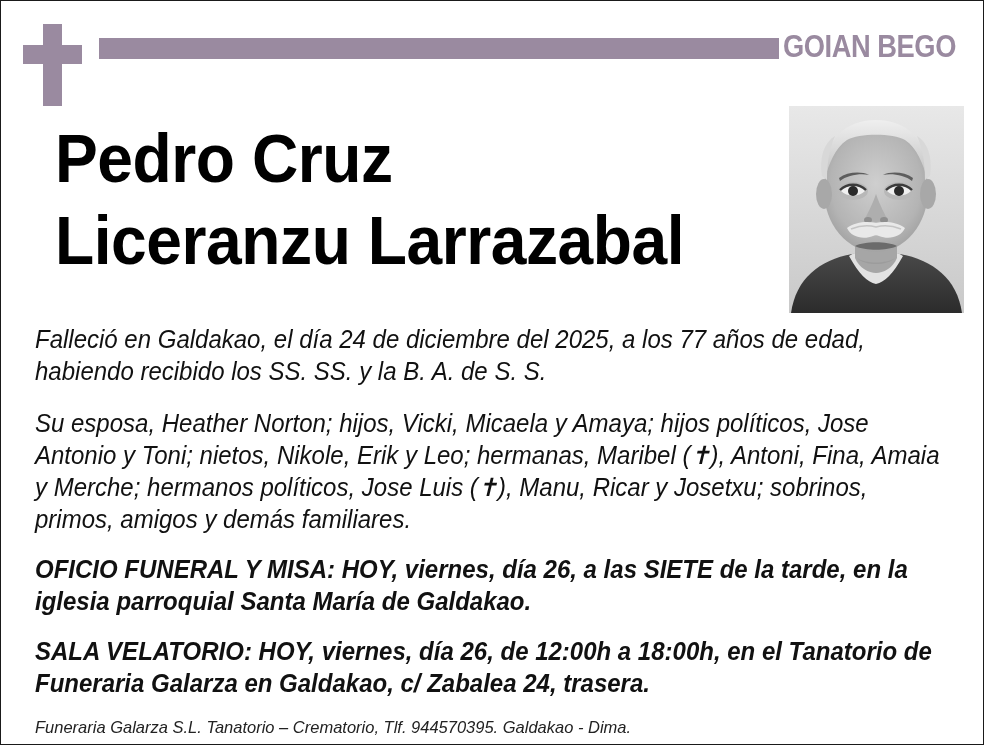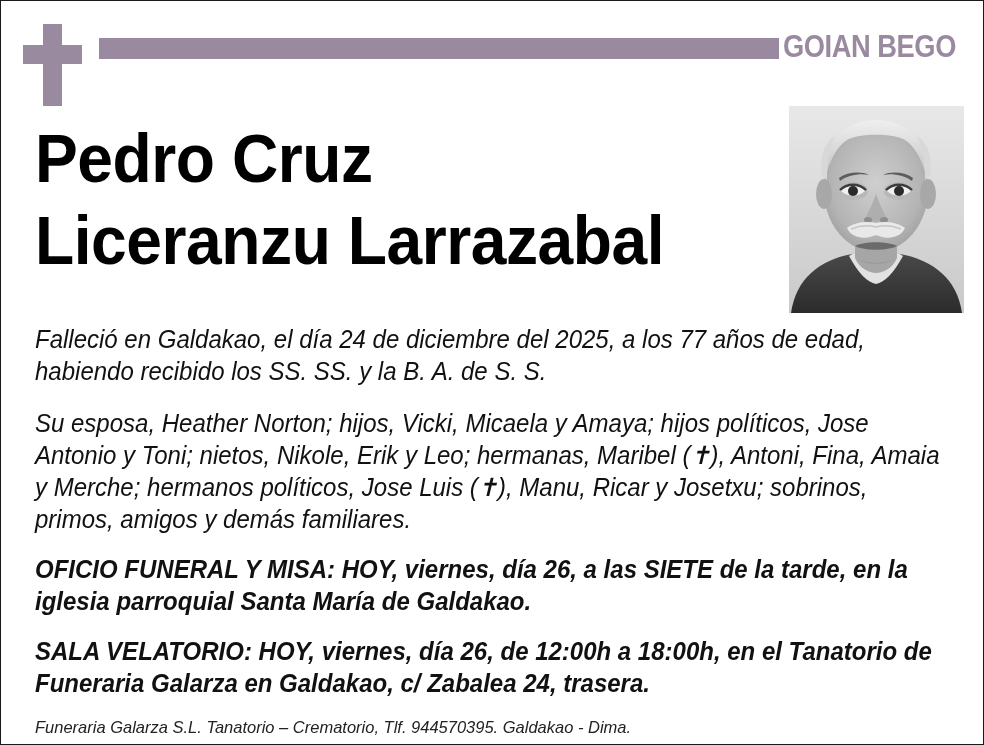--- a/index.html
+++ b/index.html
@@ -74,20 +74,21 @@
     transform: scaleX(0.88);
     transform-origin: left top;
     white-space: nowrap;
   }
 
   
   .name-block {
     position: relative;
     padding: 0 0 0 34px;
     height: 215px;
+    margin-left: 20px;
   }
 
   .deceased-name {
     position: absolute;
     left: 34px;
     top: 12px;
     width: 760px;
     font-family: "Liberation Sans Narrow", "Liberation Sans", sans-serif;
     font-weight: bold;
     font-size: 69px;

